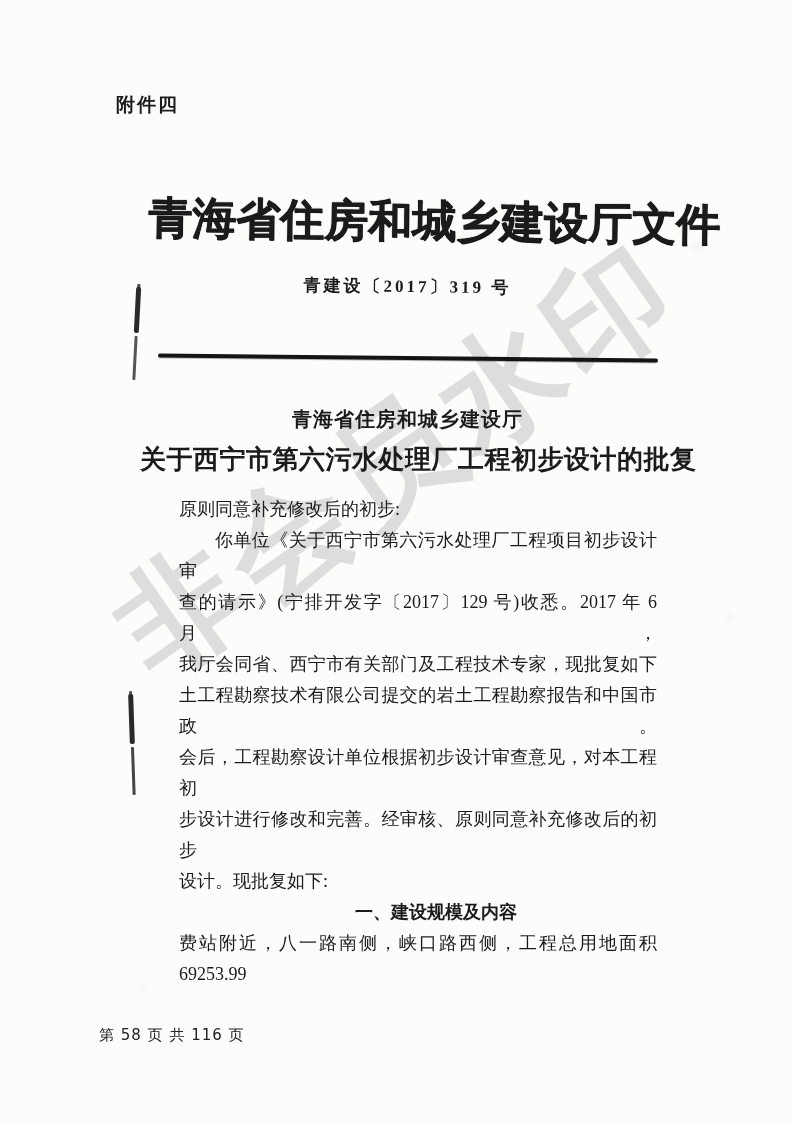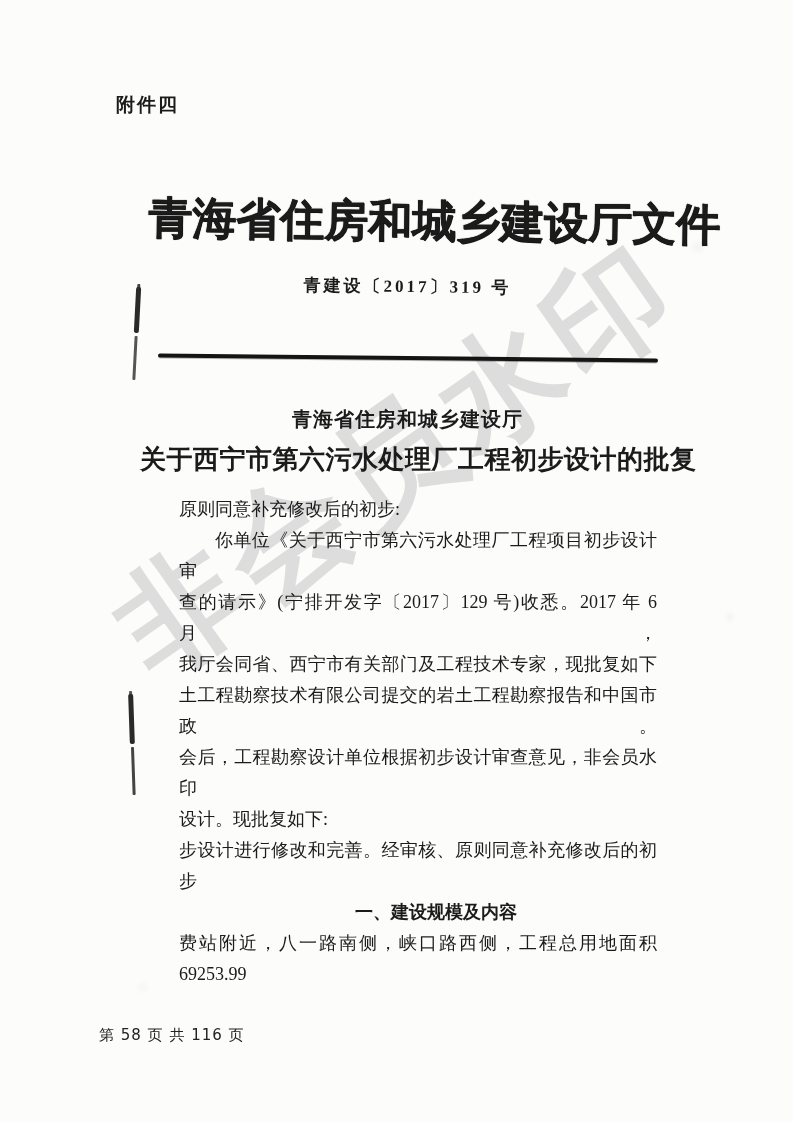--- a/index.html
+++ b/index.html
@@ -101,23 +101,23 @@
     <div class="subject-l1">青海省住房和城乡建设厅</div>
     <div class="subject-l2">关于西宁市第六污水处理厂工程初步设计的批复</div>
   </div>
 
   <div class="body-text">
     <div class="bline">原则同意补充修改后的初步:</div>
     <div class="bline indent fill">你单位《关于西宁市第六污水处理厂工程项目初步设计审</div>
     <div class="bline fill">查的请示》(宁排开发字〔2017〕129 号)收悉。2017 年 6 月，</div>
     <div class="bline fill">我厅会同省、西宁市有关部门及工程技术专家，现批复如下</div>
     <div class="bline fill">土工程勘察技术有限公司提交的岩土工程勘察报告和中国市政。</div>
-    <div class="bline fill">会后，工程勘察设计单位根据初步设计审查意见，非会员水印</div>
+    <div class="bline fill">会后，工程勘察设计单位根据初步设计审查意见，对本工程初</div>
+    <div class="bline fill">步设计进行修改和完善。经审核、原则同意补充修改后的初步</div>
     <div class="bline">设计。现批复如下:</div>
-    <div class="bline fill">步设计进行修改和完善。经审核、原则同意补充修改后的初步</div>
     <div class="bline indent bold">一、建设规模及内容</div>
     <div class="bline fill">费站附近，八一路南侧，峡口路西侧，工程总用地面积 69253.99</div>
 
   </div>
 
   <div class="mark mark-1"></div>
   <div class="mark mark-2"></div>
 
   <div class="footer">第 58 页 共 116 页</div>
 

